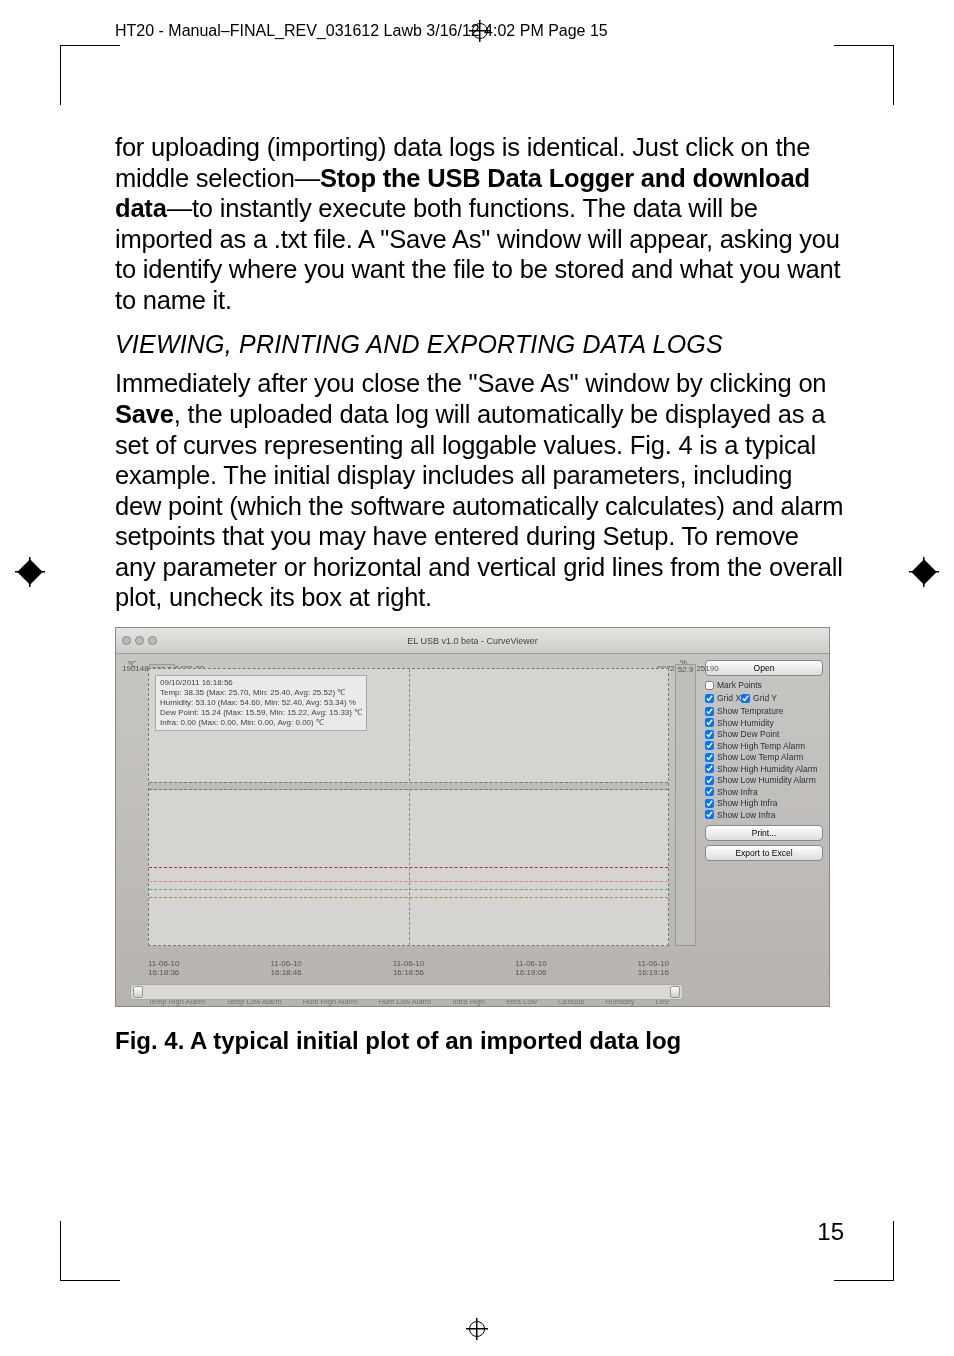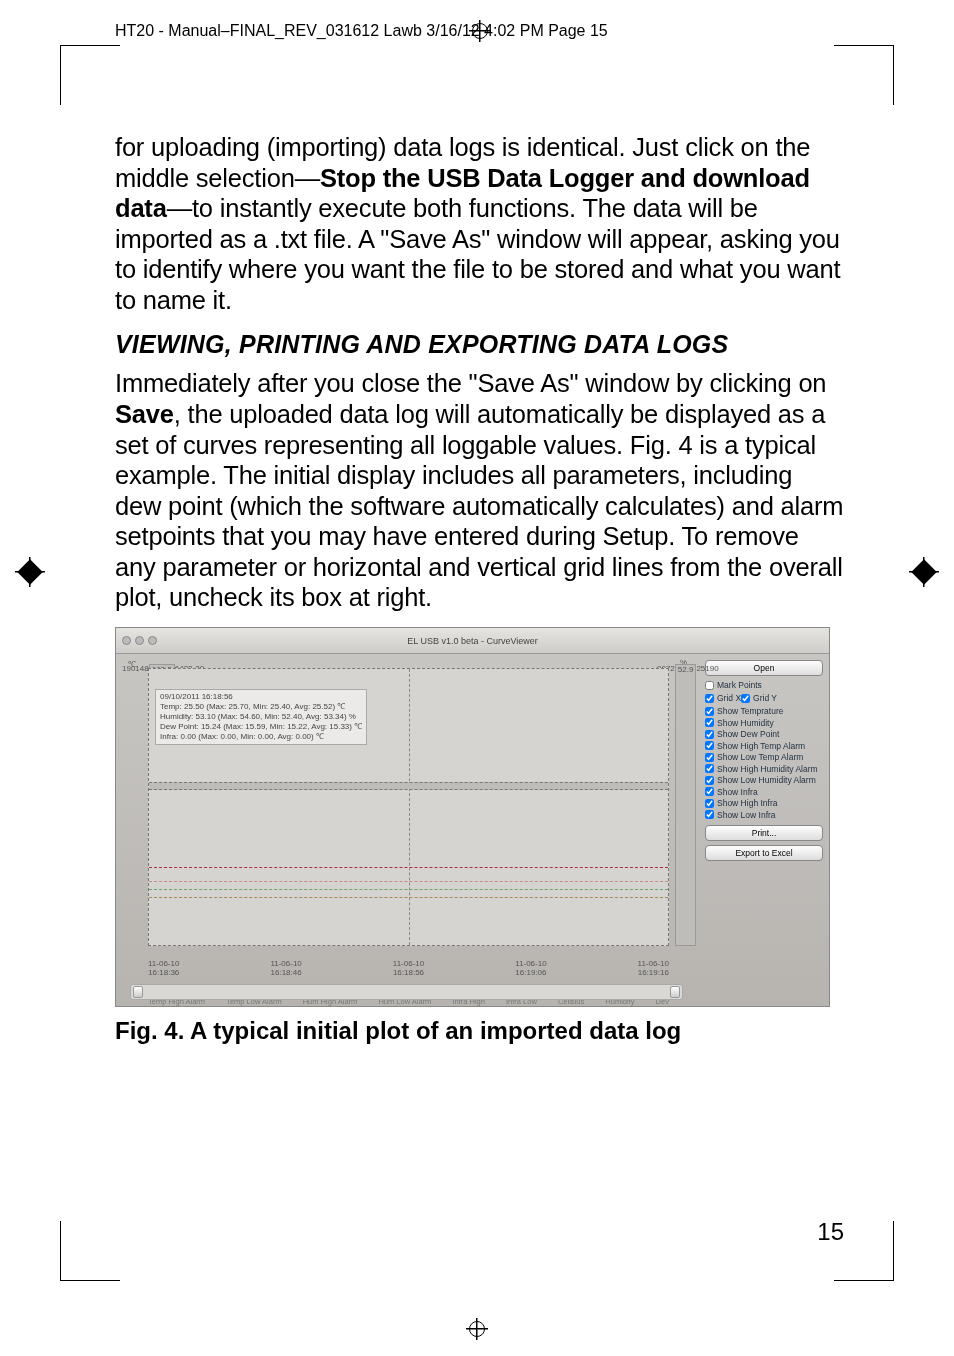--- a/index.html
+++ b/index.html
@@ -83,32 +83,32 @@
   }
   .content { margin-top: 90px; }
   .para {
     font-size: 25.5px;
     line-height: 1.2;
     margin-bottom: 14px;
     letter-spacing: -0.2px;
   }
   .bold { font-weight: bold; }
   .h2 {
-    font-weight: bold;
+    font-weight: normal;
     font-style: italic;
     font-size: 25px;
     line-height: 1.15;
     margin-top: 6px;
     margin-bottom: 10px;
     letter-spacing: 0.2px;
   }
   .figcap {
     font-size: 24px;
     font-weight: bold;
-    margin-top: 10px;
+    margin-top: 20px;
   }
   .page-num {
     position: absolute;
     right: 110px;
     bottom: 110px;
     font-size: 24px;
   }
   
   .screenshot {
     width: 715px;
@@ -152,21 +152,21 @@
     font-size: 8px; color: #555;
     display: flex; flex-direction: row; justify-content: space-between;
     text-align: right;
   }
   .yaxis-l { left: 2px; width: 24px; }
   .yaxis-r { right: 16px; width: 24px; text-align: left; }
   .yunit-l { position: absolute; left: 8px; top: 0; font-size: 8px; color: #555; }
   .yunit-r { position: absolute; right: 10px; top: 0; font-size: 8px; color: #555; }
   .tooltip-box {
     position: absolute;
-    left: 6px; top: 20px;
+    left: 6px; top: 6px;
     background: rgba(255,255,255,0.5);
     border: 1px solid #aaa;
     font-size: 8px;
     line-height: 1.25;
     padding: 2px 4px;
     color: #444;
   }
   .xline { position: absolute; top: 0; bottom: 0; border-left: 1px dashed #888; left: 50%; }
   .curve-red { position: absolute; left: 0; right: 0; top: 198px; border-top: 1.5px dashed #a33; }
   .curve-pink { position: absolute; left: 0; right: 0; top: 212px; border-top: 1.5px dashed #c88; }
@@ -308,21 +308,21 @@
           </div>
           <div class="plot">
             <div class="xline"></div>
             <div class="band-103"></div>
             <div class="curve-red"></div>
             <div class="curve-pink"></div>
             <div class="curve-green"></div>
             <div class="curve-brown"></div>
             <div class="tooltip-box">
               <div>09/10/2011 16:18:56</div>
-              <div>Temp: 25.50 (Max: 25.70, Min: 25.40, Avg: 25.52) ℃</div>
+              <div>Temp: 38.35 (Max: 25.70, Min: 25.40, Avg: 25.52) ℃</div>
               <div>Humidity: 53.10 (Max: 54.60, Min: 52.40, Avg: 53.34) %</div>
               <div>Dew Point: 15.24 (Max: 15.59, Min: 15.22, Avg: 15.33) ℃</div>
               <div>Infra: 0.00 (Max: 0.00, Min: 0.00, Avg: 0.00) ℃</div>
             </div>
           </div>
           <div class="xaxis">
             <div><span>11-06-10</span><br><span>16:18:36</span></div>
             <div><span>11-06-10</span><br><span>16:18:46</span></div>
             <div><span>11-06-10</span><br><span>16:18:56</span></div>
             <div><span>11-06-10</span><br><span>16:19:06</span></div>

